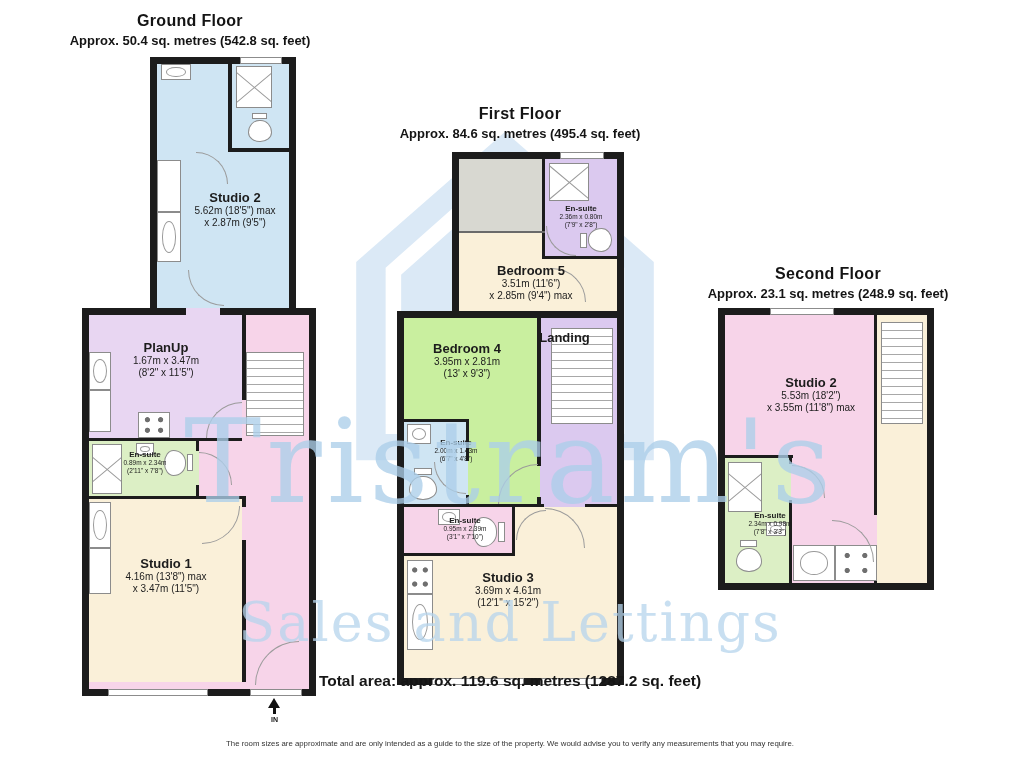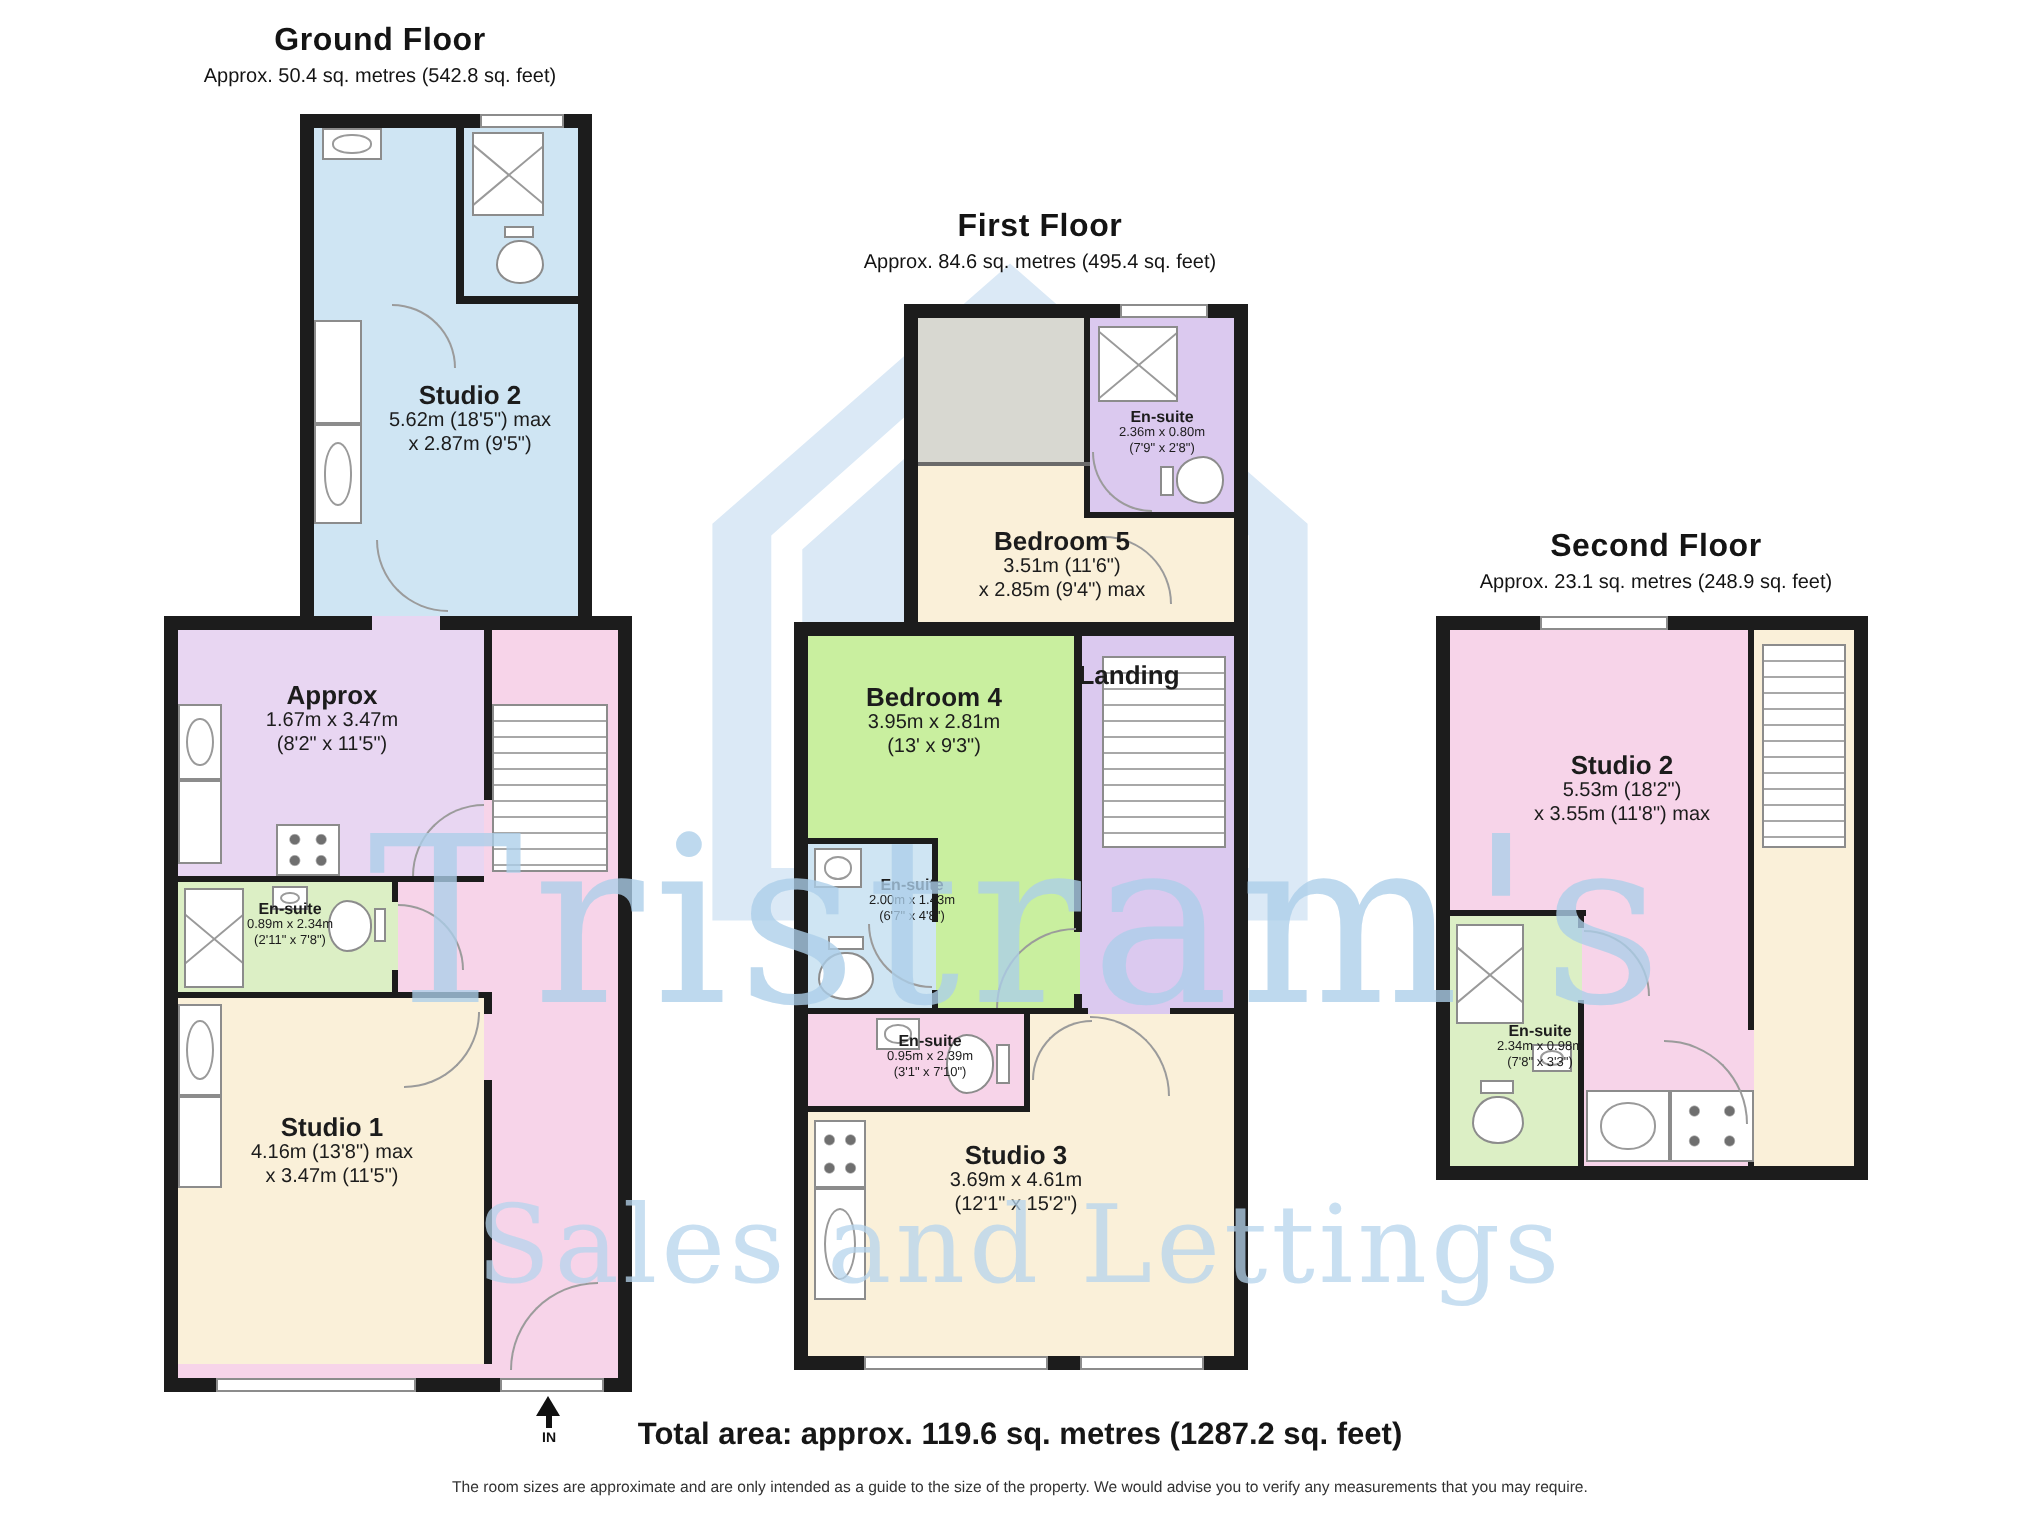--- a/index.html
+++ b/index.html
@@ -25,21 +25,21 @@
   .stairs{position:absolute;box-sizing:border-box;border:1px solid #8c8c8c;background:repeating-linear-gradient(180deg,#fff 0 7px,#a8a8a8 7px 8px);}
   .window{position:absolute;background:#fff;border:1px solid #8c8c8c;box-sizing:border-box;}
   .gap{position:absolute;}
   .arc{position:absolute;box-sizing:border-box;background:transparent;}
   .arc.tl{border-top:1.4px solid #9b9b9b;border-left:1.4px solid #9b9b9b;border-top-left-radius:100% 100%;}
   .arc.tr{border-top:1.4px solid #9b9b9b;border-right:1.4px solid #9b9b9b;border-top-right-radius:100% 100%;}
   .arc.bl{border-bottom:1.4px solid #9b9b9b;border-left:1.4px solid #9b9b9b;border-bottom-left-radius:100% 100%;}
   .arc.br{border-bottom:1.4px solid #9b9b9b;border-right:1.4px solid #9b9b9b;border-bottom-right-radius:100% 100%;}
   .floor-title{position:absolute;text-align:center;color:#141414;}
   .floor-title .t{font-size:16px;font-weight:bold;letter-spacing:.3px;}
-  .floor-title .s{font-size:10px;margin-top:3px;}
+  .floor-title .s{font-size:13px;margin-top:3px;font-weight:bold;}
   .room-label{position:absolute;text-align:center;color:#1c1c1c;line-height:1.18;}
   .room-label .n{font-weight:bold;font-size:13px;}
   .room-label .d{font-size:10px;}
   .room-label.small .n{font-size:8px;}
   .room-label.small .d{font-size:6.5px;}
   .wm{position:absolute;text-align:center;font-family:"DejaVu Serif",serif;color:rgba(172,206,233,.78);z-index:3;pointer-events:none;white-space:nowrap;}
   .wm.brand{left:0;top:404px;width:1020px;font-size:116px;line-height:1;letter-spacing:5px;}
   .wm.tagline{left:0;top:596px;width:1020px;font-size:54px;line-height:1;letter-spacing:2px;color:rgba(182,212,236,.75);}
   .logo{position:absolute;left:350px;top:120px;width:310px;height:352px;z-index:0;}
   .plans{z-index:1;padding-left:22px;}
@@ -119,21 +119,21 @@
     <div class="arc tl" style="left:206px;top:402px;width:36px;height:36px;"></div>
     <div class="arc tr" style="left:199px;top:452px;width:33px;height:33px;"></div>
     <div class="arc br" style="left:202px;top:506px;width:38px;height:38px;"></div>
     <div class="arc tl" style="left:255px;top:641px;width:44px;height:44px;"></div>
     <div class="window" style="left:250px;top:689px;width:52px;height:7px;"></div>
     <div class="in-arrow" style="left:268px;top:698px;"></div>
     <div class="in-stem" style="left:272.5px;top:708px;"></div>
     <div class="in-label" style="left:262px;top:716px;width:25px;">IN</div>
 
     <div class="room-label" style="left:106px;top:340px;width:120px;">
-      <div class="n">Approx</div>
+      <div class="n">PlanUp</div>
       <div class="d">1.67m x 3.47m</div>
       <div class="d">(8'2" x 11'5")</div>
     </div>
     <div class="room-label small" style="left:107px;top:450px;width:76px;">
       <div class="n">En-suite</div>
       <div class="d">0.89m x 2.34m</div>
       <div class="d">(2'11" x 7'8")</div>
     </div>
     <div class="room-label" style="left:101px;top:556px;width:130px;">
       <div class="n">Studio 1</div>
@@ -259,21 +259,21 @@
       <div class="n">Studio 2</div>
       <div class="d">5.53m (18'2")</div>
       <div class="d">x 3.55m (11'8") max</div>
     </div>
     <div class="room-label small" style="left:732px;top:511px;width:76px;">
       <div class="n">En-suite</div>
       <div class="d">2.34m x 0.98m</div>
       <div class="d">(7'8" x 3'3")</div>
     </div>
 
-    <div class="footer" style="top:709px;">
+    <div class="footer" style="top:672px;">
       <div class="total">Total area: approx. 119.6 sq. metres (1287.2 sq. feet)</div>
     </div>
     <div class="footer" style="top:739px;">
       <div class="fine">The room sizes are approximate and are only intended as a guide to the size of the property. We would advise you to verify any measurements that you may require.</div>
     </div>
   </div>
 
   <div class="wm brand">Tristram's</div>
   <div class="wm tagline">Sales and Lettings</div>
 

